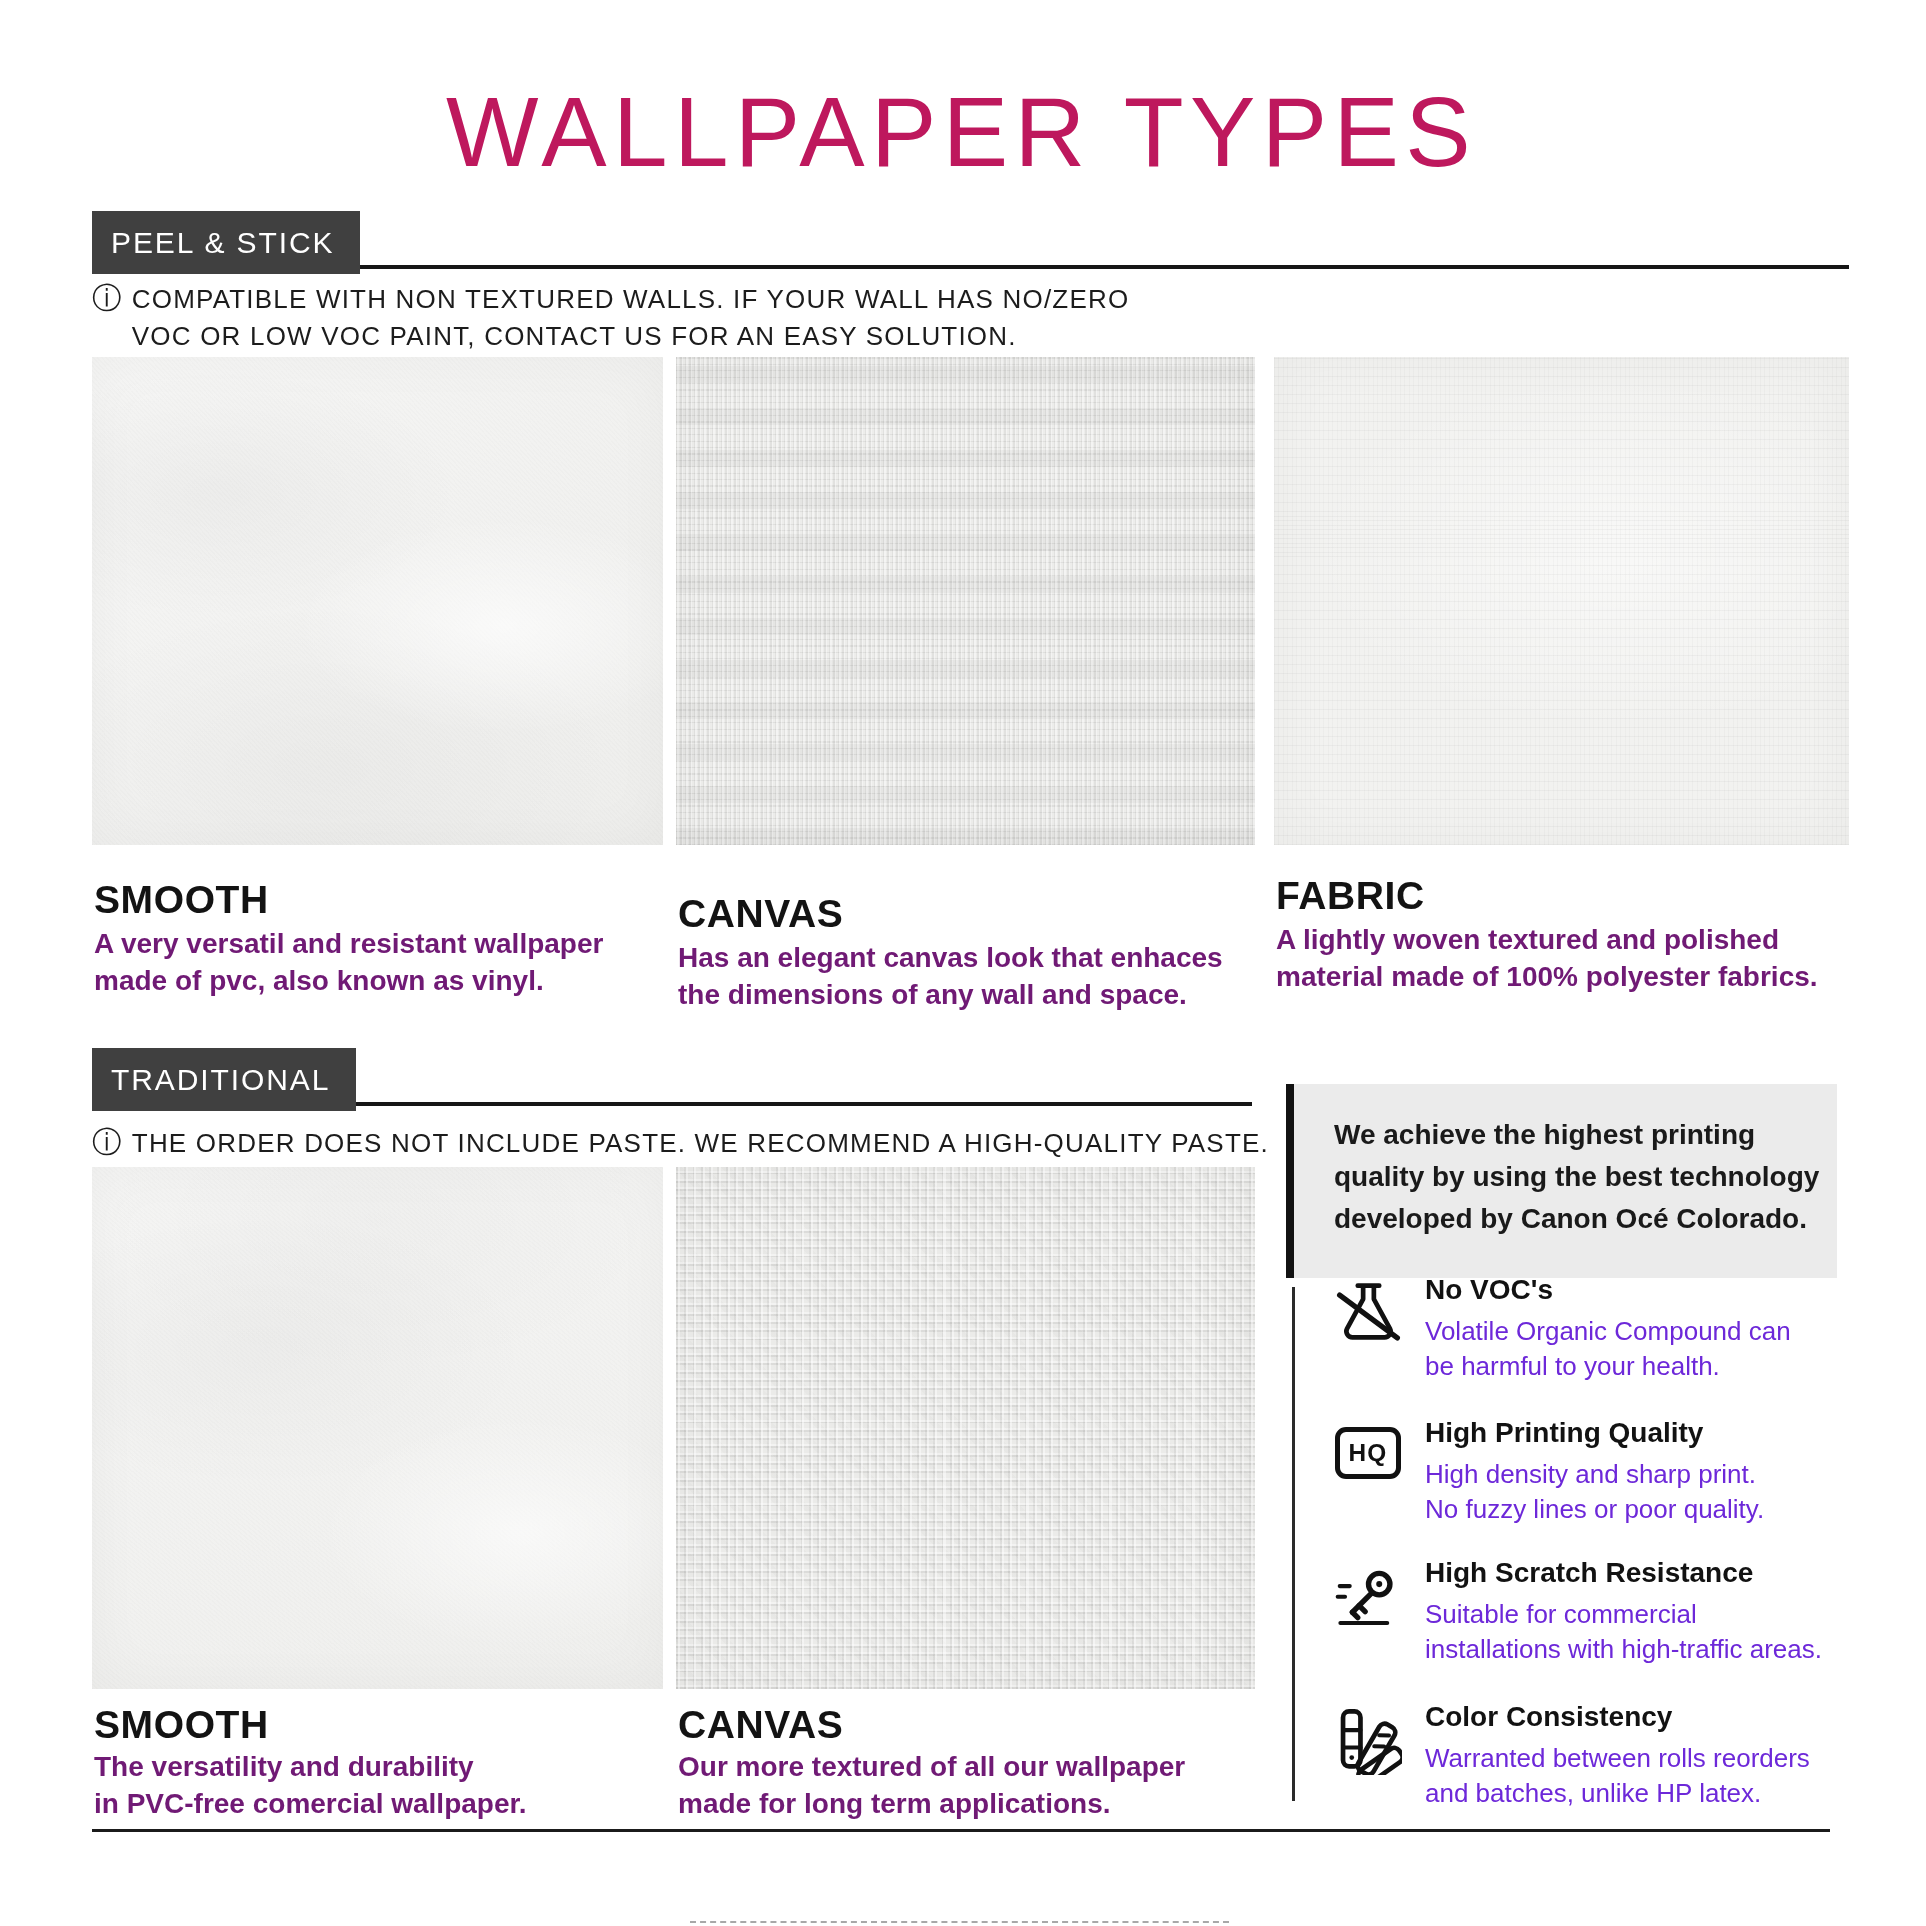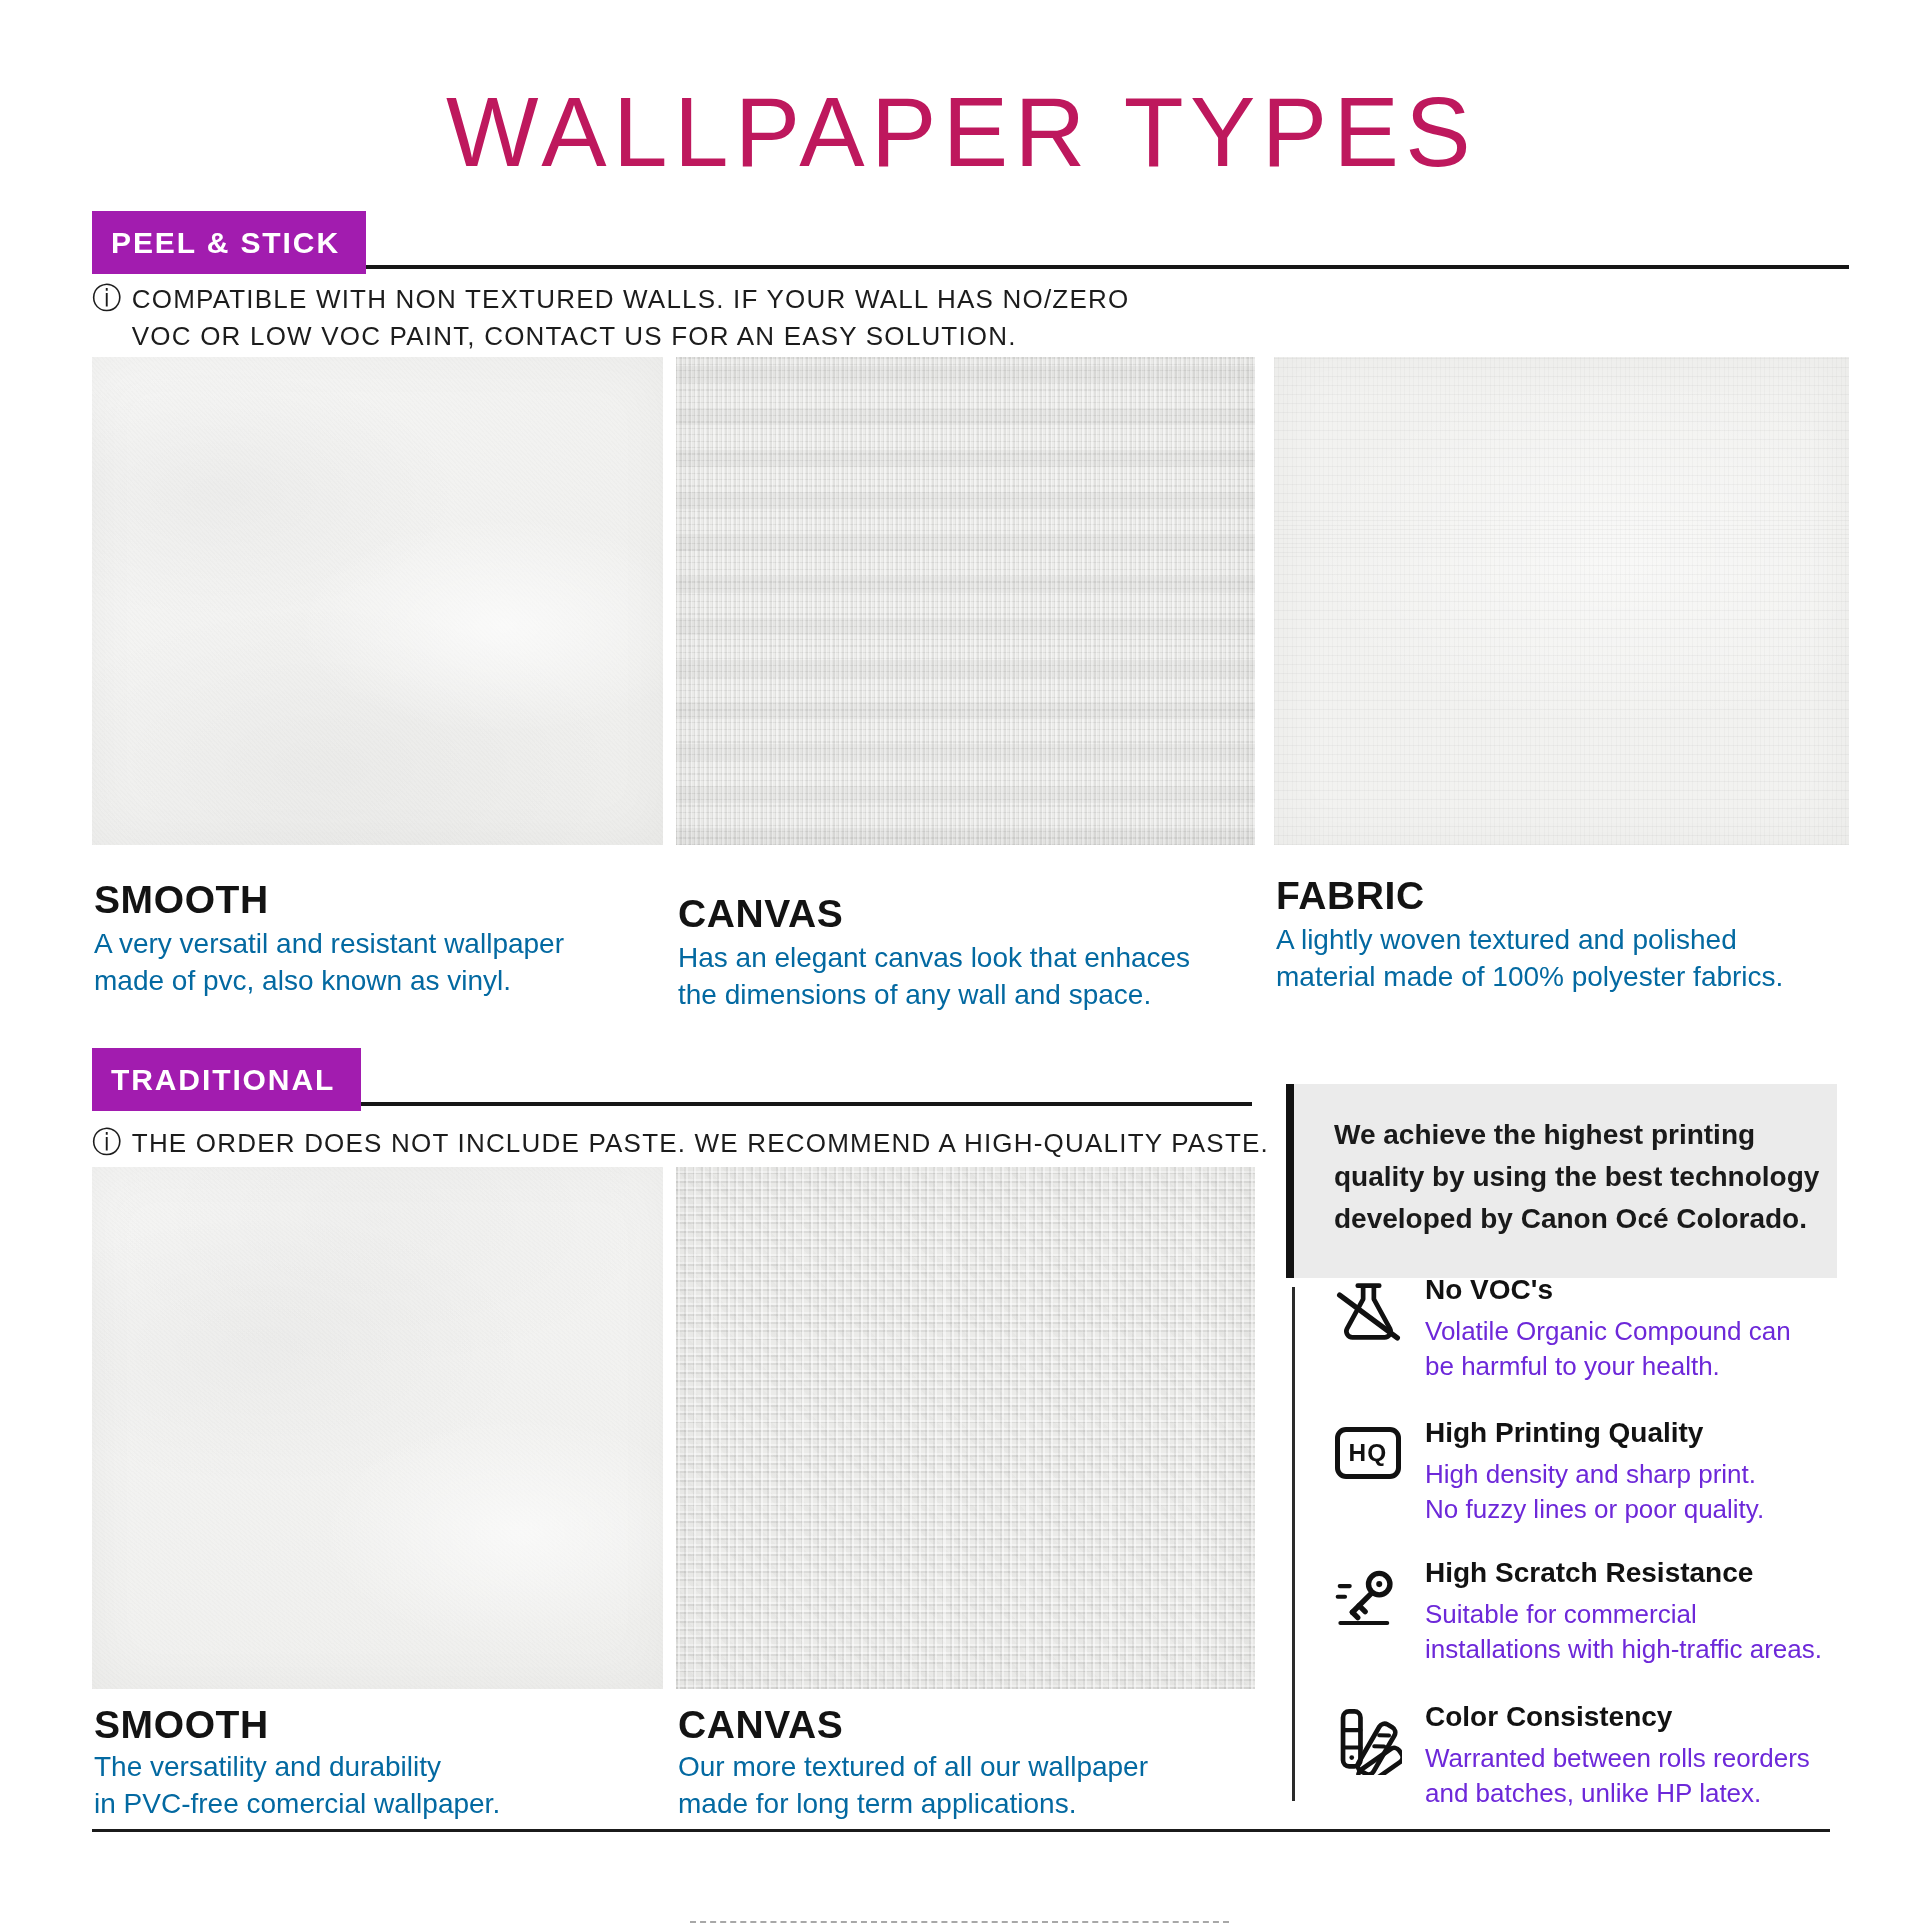--- a/index.html
+++ b/index.html
@@ -11,21 +11,21 @@
 
   
   .page-title{
     top:76px;left:446px;font-size:98px;font-weight:300;letter-spacing:6.4px;
     color:#be185d;white-space:nowrap;
   }
 
   
   .sec-rule{height:3.9px;background:#161616;}
   .sec-label{
-    background:#a21caf;color:#fff;font-weight:700;font-size:30px;letter-spacing:1.9px;
+    background:#404040;color:#fff;font-weight:400;font-size:30px;letter-spacing:1.9px;
     padding:15.4px 26px 14px 19px;white-space:nowrap;
   }
 
   
   .note{display:flex;align-items:flex-start;}
   .info-glyph{font-size:29.5px;line-height:33px;margin-right:10.3px;color:#1c1c1c;}
   .note-lines{font-size:26px;letter-spacing:1.2px;line-height:37px;color:#1c1c1c;}
   .note-lines div{white-space:nowrap;}
 
   
@@ -62,21 +62,21 @@
   }
   .tex-canvas-burlap{
     background-color:#ebebe9;
     background-image:
       repeating-linear-gradient(90deg, rgba(0,0,0,0.055) 0 1.9px, rgba(255,255,255,0.45) 1.9px 3.9px, rgba(0,0,0,0) 3.9px 8.3px),
       repeating-linear-gradient(0deg, rgba(0,0,0,0.065) 0 1.9px, rgba(255,255,255,0.4) 1.9px 3.9px, rgba(0,0,0,0) 3.9px 8.3px),
       repeating-linear-gradient(45deg, rgba(0,0,0,0.015) 0 5.8px, rgba(0,0,0,0) 5.8px 16.7px);
   }
 
   .swatch-name{font-size:39px;font-weight:600;letter-spacing:0.6px;color:#131313;white-space:nowrap;}
-  .swatch-desc{font-size:28px;font-weight:400;line-height:37px;color:#0369a1;}
+  .swatch-desc{font-size:28px;font-weight:700;line-height:37px;color:#701a75;}
   .swatch-desc div{white-space:nowrap;}
 
   
   .quote-bar{width:8.3px;background:#121212;}
   .quote-box{background:#ebebeb;}
   .quote-text{
     padding:29.5px 26px 0 40px;font-size:28px;line-height:42px;color:#1a1a1a;font-weight:700;
   }
   .quote-text div{white-space:nowrap;}
   .feat-divider{width:2.6px;background:#2a2a2a;}

